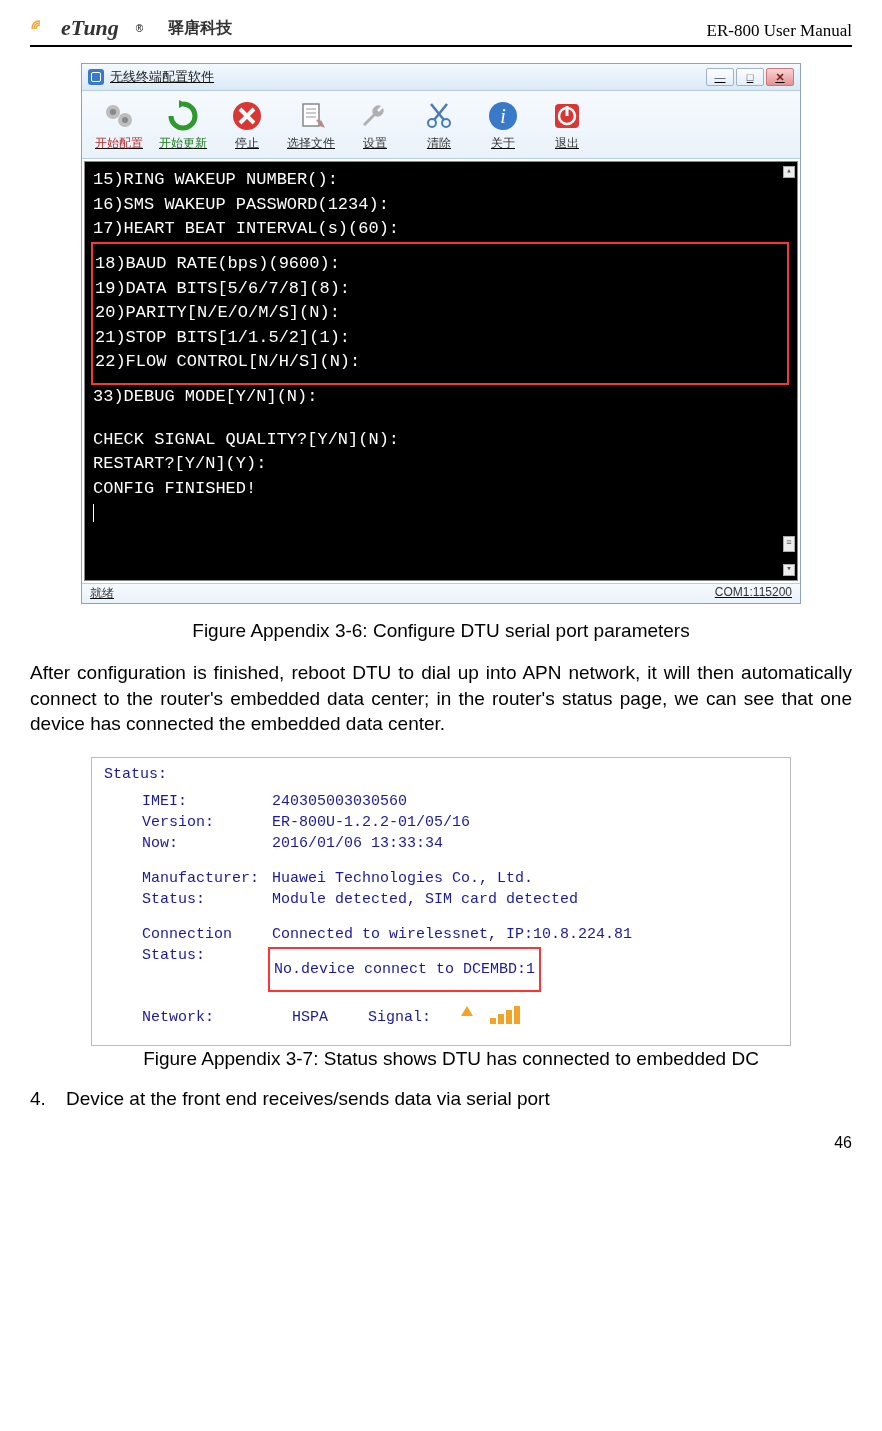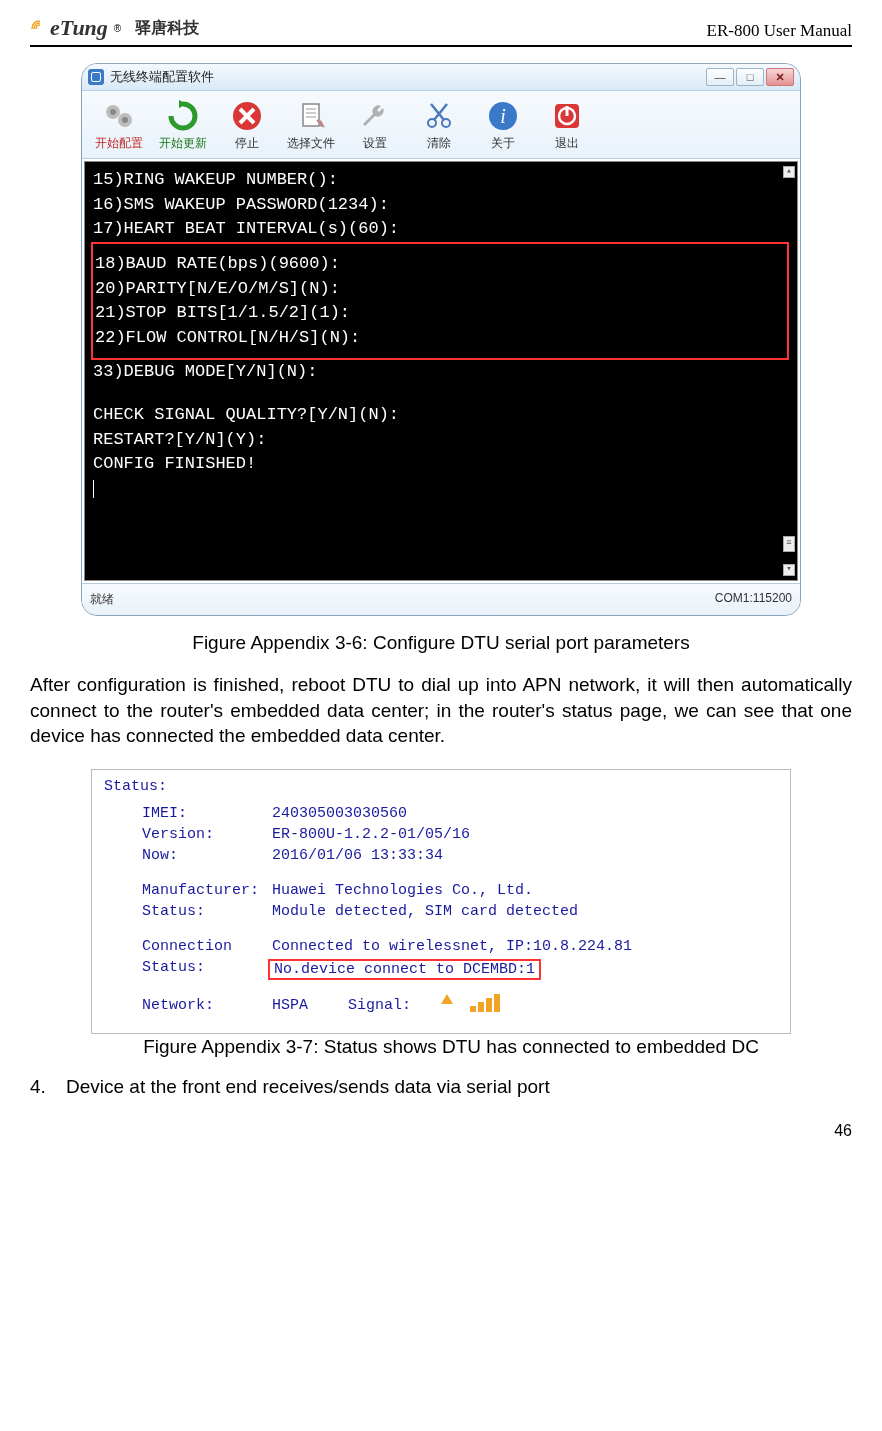--- a/index.html
+++ b/index.html
@@ -15,21 +15,21 @@
     display: flex;
     justify-content: space-between;
     align-items: flex-end;
     border-bottom: 2px solid #000;
     padding-bottom: 4px;
     margin-bottom: 10px;
   }
   .logo-block {
     display: flex;
     align-items: center;
-    gap: 6px;
+    gap: 17px;
   }
   .logo-etung {
     font-family: Georgia, serif;
     font-style: italic;
     font-weight: bold;
     font-size: 22px;
     color: #333;
     position: relative;
   }
   .antenna {
@@ -49,24 +49,25 @@
   }
   .hdr-title {
     font-size: 17px;
     font-family: "Times New Roman", serif;
   }
   
   .app-window {
     width: 720px;
     margin: 16px auto;
     border: 1px solid #8aa5bb;
-    border-radius: 16px;
+    border-radius: 0;
     background: linear-gradient(#eaf3fb,#d6e6f4);
     box-shadow: 0 0 0 1px #c7d8e8 inset;
     overflow: hidden;
+    text-decoration: underline;
   }
   .titlebar {
     display: flex;
     align-items: center;
     justify-content: space-between;
     padding: 4px 6px;
     background: linear-gradient(#f4f9fe,#d9e9f7);
     border-bottom: 1px solid #b8cde0;
   }
   .titlebar-left {
@@ -154,21 +155,21 @@
     display: block;
   }
   .cursor {
     display:inline-block; width:1px; height:18px; background:#fff; vertical-align:middle;
   }
   .statusbar {
     display:flex; justify-content:space-between;
     background: linear-gradient(#f6fafe,#e9f2fa);
     border-top:1px solid #b8cde0;
     font-size:12px; color:#333;
-    padding: 7px 8px;
+    padding: 1px 8px;
   }
   .fig-caption {
     text-align:center;
     font-size: 19px;
     font-family: Verdana, Arial, sans-serif;
     margin: 2px 0 18px 0;
   }
   .body-para {
     font-size: 19px;
     line-height: 1.35;
@@ -193,21 +194,21 @@
     font-family: "Courier New", monospace;
     font-size: 15px;
     color: #1a1aa0;
     padding-left: 38px;
   }
   .status-row { display:flex; margin-bottom: 4px; }
   .status-label { width: 130px; flex-shrink:0; }
   .status-val { }
   .status-val.red {
     border: 2px solid #f33;
-    padding: 0 4px;
+    padding: 12px 4px;
     margin-left:-4px;
   }
   .net-row { display:flex; align-items:center; gap: 40px; margin-top:14px;}
   .signal-bars {
     display:inline-flex; align-items:flex-end; gap:2px; margin-left:6px;
   }
   .signal-bars span{ width:6px; background:#f1a428; }
   .signal-bars span:nth-child(1){height:6px;}
   .signal-bars span:nth-child(2){height:10px;}
   .signal-bars span:nth-child(3){height:14px;}
@@ -340,20 +341,21 @@
     </div>
   </div>
   <div class="terminal-wrap">
     <div class="terminal">
       <div class="term-scroll">▴</div>
       <div>15)RING WAKEUP NUMBER():</div>
       <div>16)SMS WAKEUP PASSWORD(1234):</div>
       <div>17)HEART BEAT INTERVAL(s)(60):</div>
       <div class="redbox">
         <div>18)BAUD RATE(bps)(9600):</div>
+        <div>19)DATA BITS[5/6/7/8](8):</div>
         <div>20)PARITY[N/E/O/M/S](N):</div>
         <div>21)STOP BITS[1/1.5/2](1):</div>
         <div>22)FLOW CONTROL[N/H/S](N):</div>
       </div>
       <div>33)DEBUG MODE[Y/N](N):</div>
       <div style="height:18px"></div>
       <div>CHECK SIGNAL QUALITY?[Y/N](N):</div>
       <div>RESTART?[Y/N](Y):</div>
       <div>CONFIG FINISHED!</div>
       <div><span class="cursor"></span></div>
@@ -400,21 +402,21 @@
       <div class="status-label">Connection</div>
       <div class="status-val">Connected to wirelessnet, IP:10.8.224.81</div>
     </div>
     <div class="status-row">
       <div class="status-label">Status:</div>
       <div class="status-val red">No.device connect to DCEMBD:1</div>
     </div>
     <div class="net-row">
       <div style="display:flex">
         <div class="status-label">Network:</div>
-        <div class="status-val" style="">HSPA</div>
+        <div class="status-val" style="margin-left:20px">HSPA</div>
       </div>
       <div style="display:flex;align-items:center">
         <div class="status-val">Signal:</div>
         <span style="margin-left:30px">
           <span class="signal-ant"></span>
           <span class="signal-bars">
               <span></span>
               <span></span>
               <span></span>
               <span></span>

